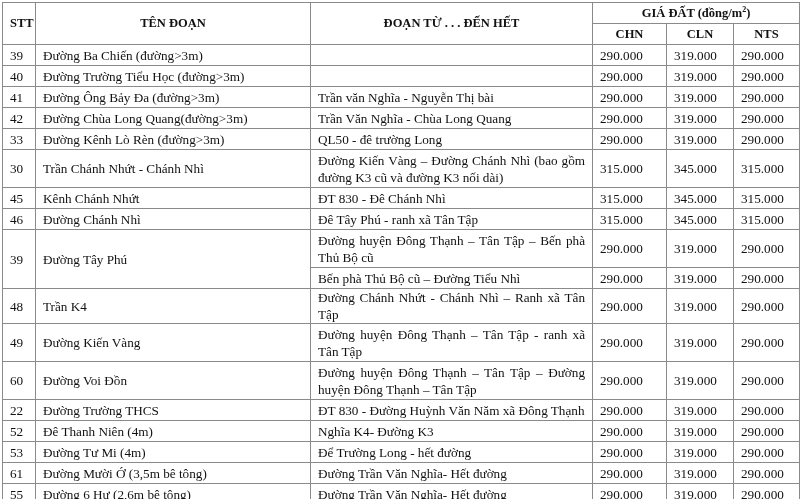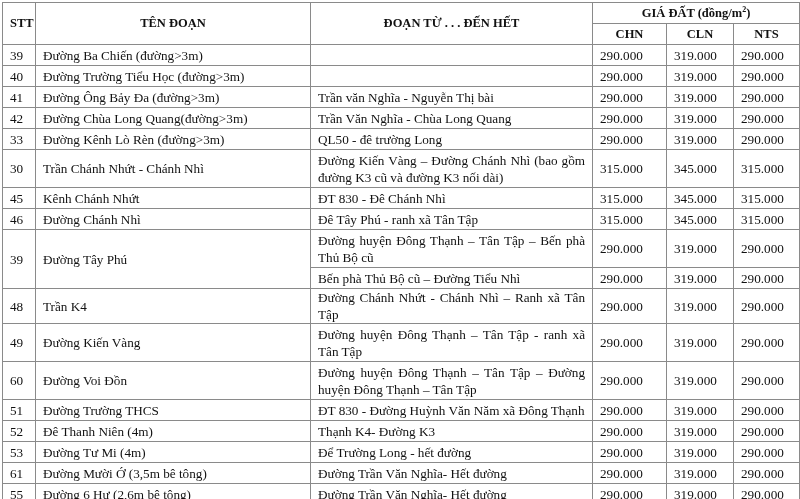--- a/index.html
+++ b/index.html
@@ -153,31 +153,31 @@
     </tr>
     <tr class="r2">
       <td class="stt">60</td>
       <td class="name">Đường Voi Đồn</td>
       <td class="seg">Đường huyện Đông Thạnh – Tân Tập – Đường huyện Đông Thạnh – Tân Tập</td>
       <td class="num">290.000</td>
       <td class="num">319.000</td>
       <td class="num">290.000</td>
     </tr>
     <tr class="r1">
-      <td class="stt">51</td>
+      <td class="stt">22</td>
       <td class="name">Đường Trường THCS</td>
       <td class="seg">ĐT 830 - Đường Huỳnh Văn Năm xã Đông Thạnh</td>
       <td class="num">290.000</td>
       <td class="num">319.000</td>
       <td class="num">290.000</td>
     </tr>
     <tr class="r1">
       <td class="stt">52</td>
       <td class="name">Đê Thanh Niên  (4m)</td>
-      <td class="seg">Thạnh K4- Đường K3</td>
+      <td class="seg">Nghĩa K4- Đường K3</td>
       <td class="num">290.000</td>
       <td class="num">319.000</td>
       <td class="num">290.000</td>
     </tr>
     <tr class="r1">
       <td class="stt">53</td>
       <td class="name">Đường Tư Mi (4m)</td>
       <td class="seg">Để Trường Long - hết đường</td>
       <td class="num">290.000</td>
       <td class="num">319.000</td>

